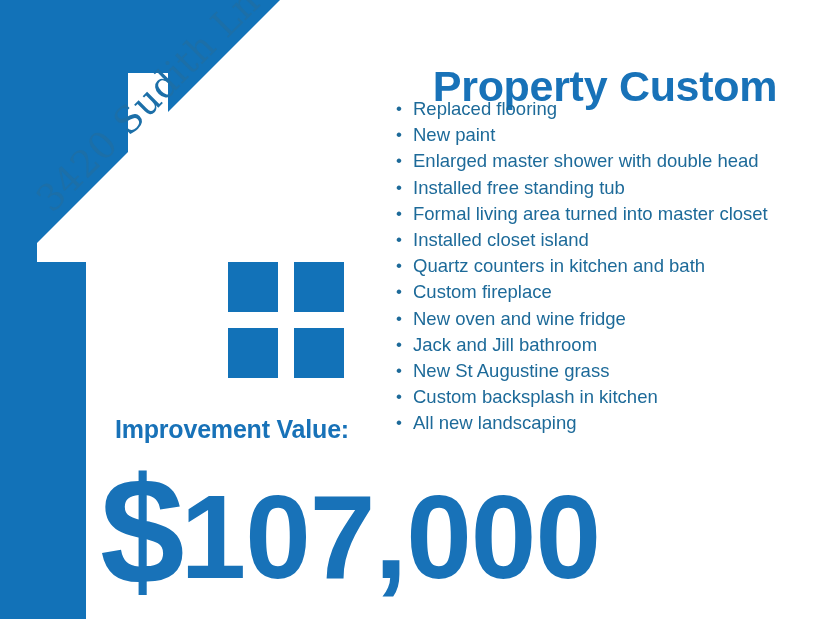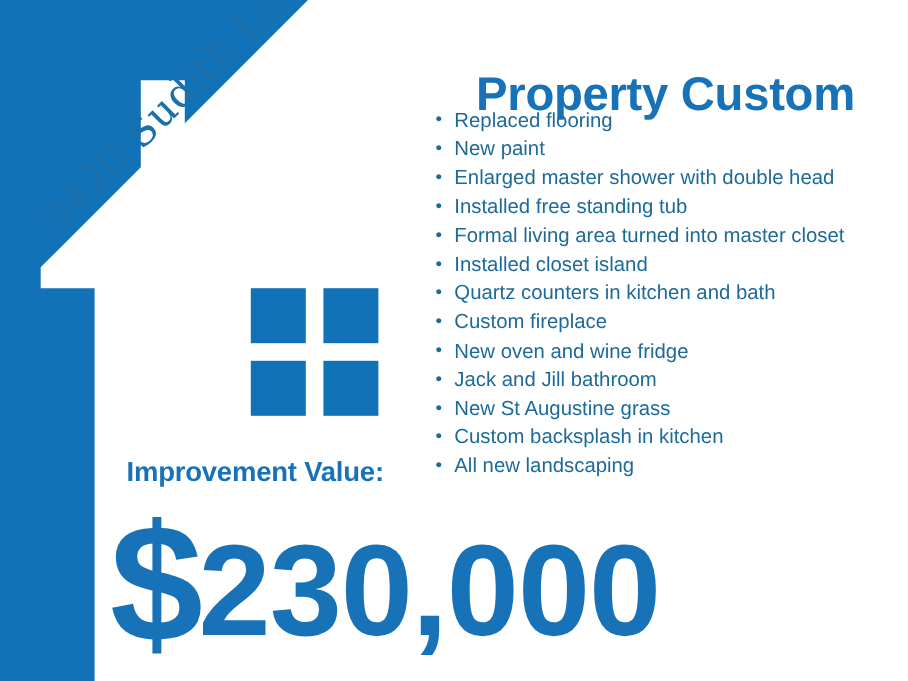--- a/index.html
+++ b/index.html
@@ -184,16 +184,16 @@
     <li>New oven and wine fridge</li>
     <li>Jack and Jill bathroom</li>
     <li>New St Augustine grass</li>
     <li>Custom backsplash in kitchen</li>
     <li>All new landscaping</li>
   </ul>
 
   <div id="improvement-label">Improvement Value:</div>
 
   <div id="price">
-    <span id="price-currency">$</span><span id="price-amount">230,000</span>
+    <span id="price-currency">$</span><span id="price-amount">107,000</span>
   </div>
 
 </div>
 
 </body></html>

